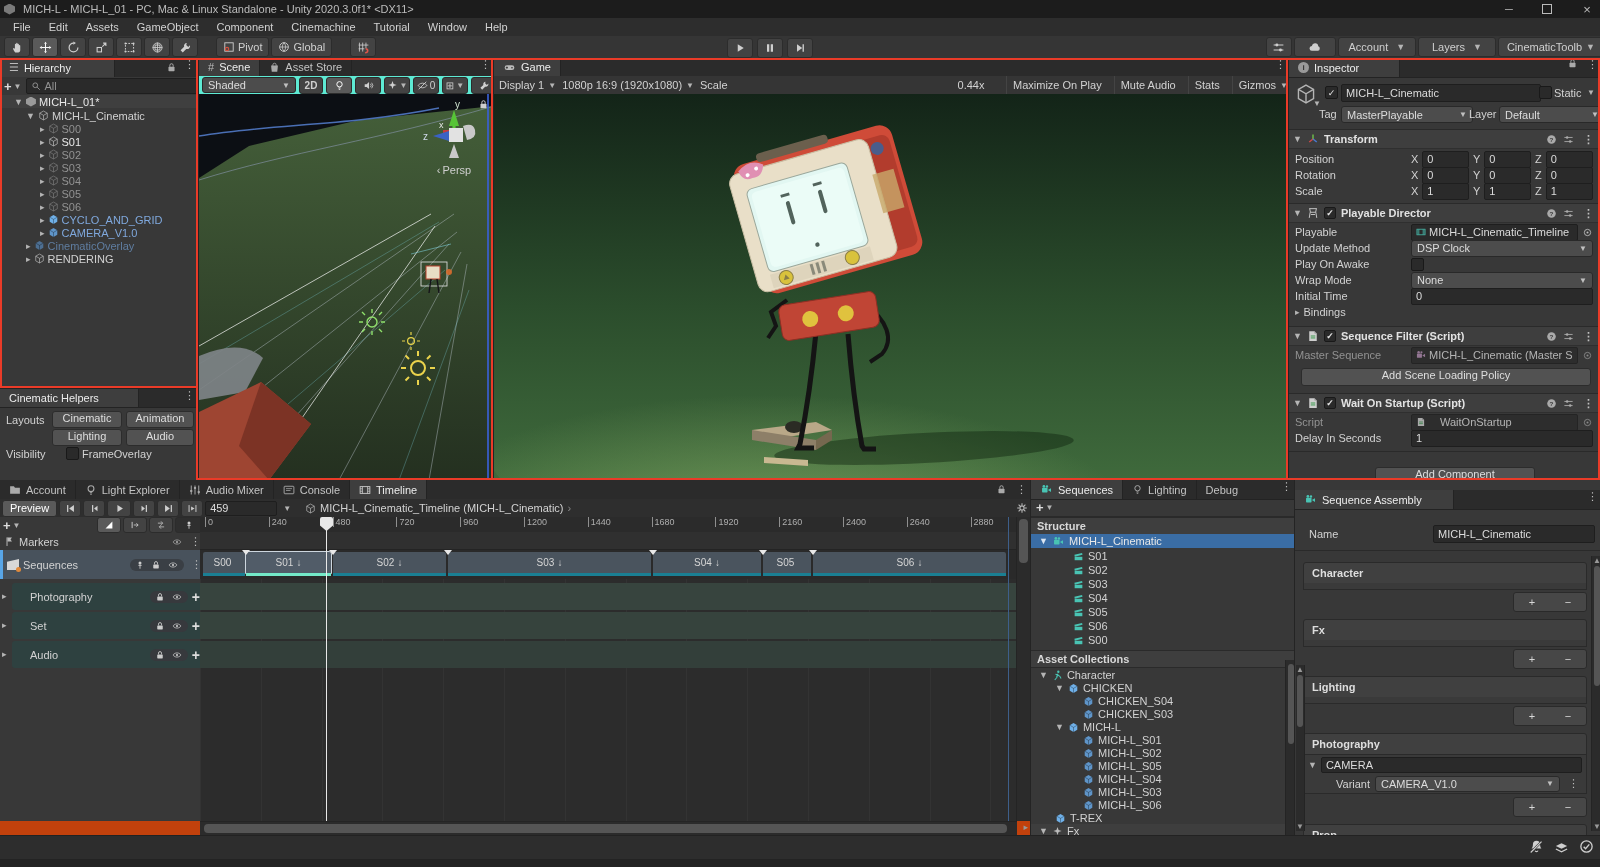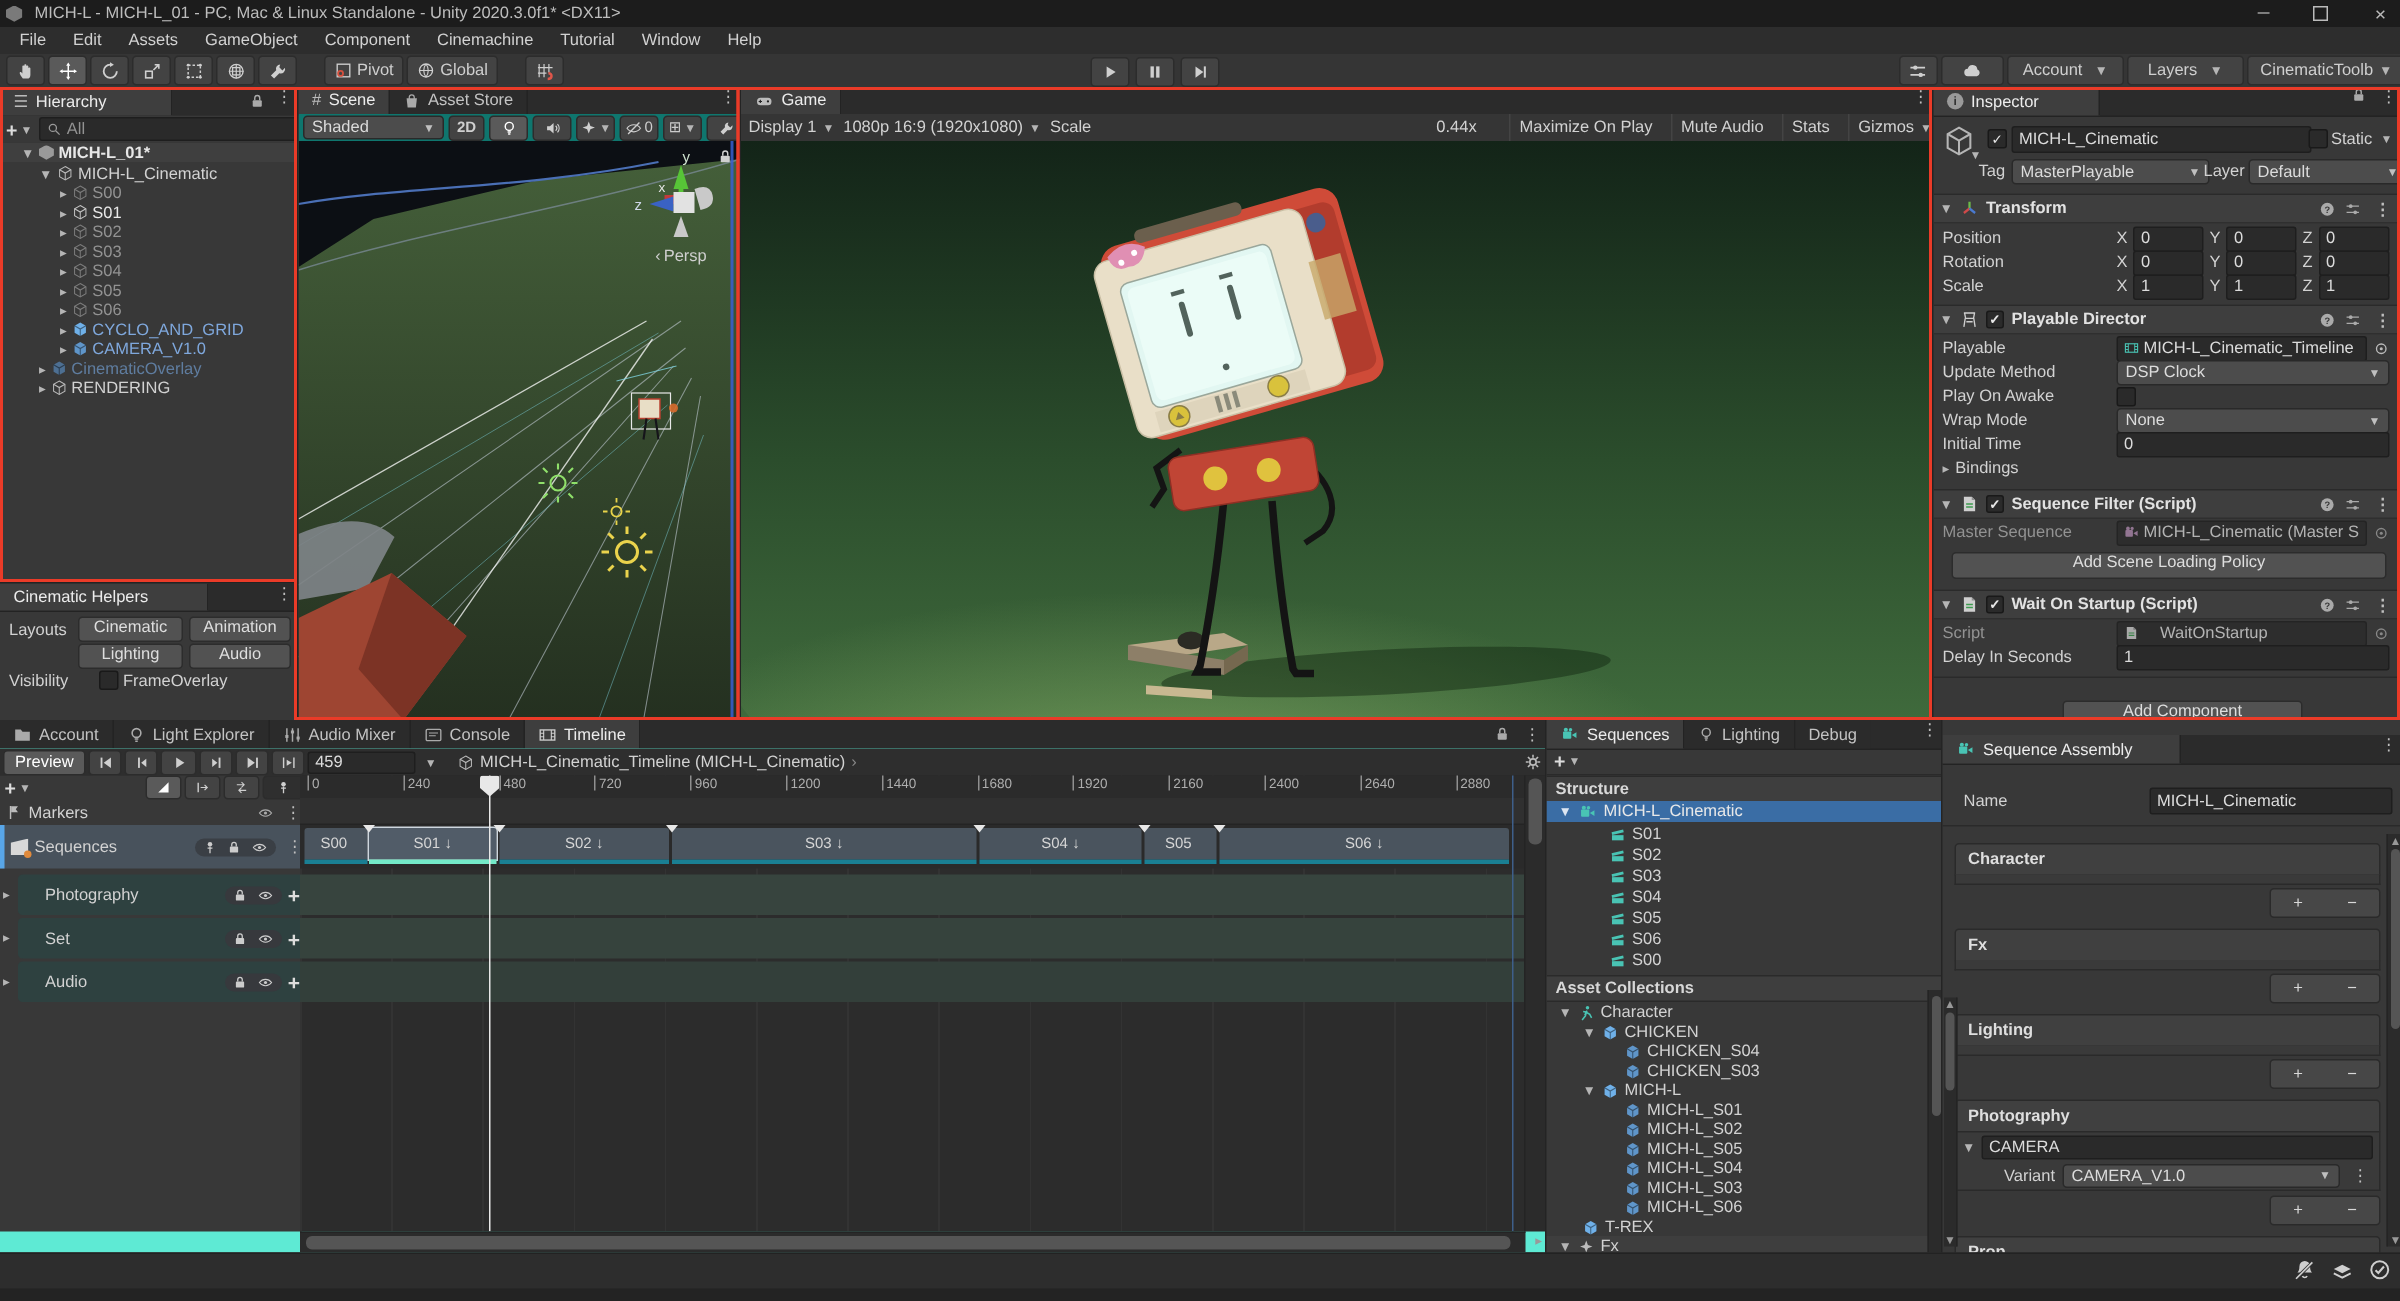--- a/index.html
+++ b/index.html
@@ -414,21 +414,21 @@
       <svg class="i" width="10" height="10" style="color:#999">
           <use href="#s-search"></use>
         </svg>
       <span class="dim">All</span>
     </span>
   </div>
   <div style="position:absolute;left:0;top:37px;right:0;bottom:0">
     <div class="hrow" style="top:0;background:#3f3f3f;padding-left:14px">
       <span class="caret">▼</span>
       <span style="width:10px;height:10px;background:#9a9a9a;clip-path:polygon(50% 0,100% 28%,100% 72%,50% 100%,0 72%,0 28%)"></span>
-      <span class="white" style="font-weight:bold">MICH-L_01*</span>
+      <span class="white" style="font-weight:normal">MICH-L_01*</span>
       <span class="sp"></span>
         <span class="kebab">⋮</span>
     </div>
     <div class="hrow" style="top:14px;padding-left:26px">
       <span class="caret">▼</span>
       <svg class="i" width="11" height="11" style="color:#b9b9b9">
           <use href="#s-cube"></use>
         </svg>
       <span>MICH-L_Cinematic</span>
       <span class="sp"></span>
@@ -559,21 +559,21 @@
       </span>
     <span class="tab">
         <svg class="i" width="11" height="11" style="color:#aaa">
           <use href="#s-bag"></use>
         </svg>
         <span>Asset Store</span>
       </span>
     <span style="flex:1"></span>
       <span class="kebab">⋮</span>
   </div>
-  <div class="f" style="position:absolute;left:0;top:18px;width:100%;height:18px;background:#0f766e;border-bottom:1px solid #242424;gap:3px;padding:0 3px">
+  <div class="f" style="position:absolute;left:0;top:18px;width:100%;height:18px;background:#5eead4;border-bottom:1px solid #242424;gap:3px;padding:0 3px">
     <span class="drop" style="width:86px;height:14px">
         <span>Shaded</span>
         <span class="cv">▼</span>
       </span>
     <span class="tbtn" style="height:15px;min-width:22px;font-size:10px;font-weight:bold">
         <span>2D</span>
       </span>
     <span class="tbtn on" style="height:15px">
         <svg class="i" width="11" height="11">
           <use href="#s-bulb"></use>
@@ -1072,21 +1072,21 @@
       </svg>
       <span>Timeline</span>
     </span>
   <span style="flex:1"></span>
   <svg class="i" width="11" height="11" style="color:#aaa;margin:4px 6px 0 0">
       <use href="#s-lock"></use>
     </svg>
   <span class="kebab" style="margin-top:3px">⋮</span>
 </div>
 
-<div class="panel" style="left:0;top:499px;width:1030px;height:336px;background:#5eead4">
+<div class="panel" style="left:0;top:499px;width:1030px;height:336px;background:#c2410c">
 
   <div class="f" style="position:absolute;left:0;top:0;width:100%;height:18px;background:#2e2e2e;border-bottom:1px solid #242424;gap:2px;padding:0 2px">
     <span class="tbtn on" style="height:15px;padding:0 7px">
         <span>Preview</span>
       </span>
     <span class="tbtn" style="height:15px;min-width:20px">
         <svg class="i" width="11" height="11">
           <use href="#s-start"></use>
         </svg>
       </span>

